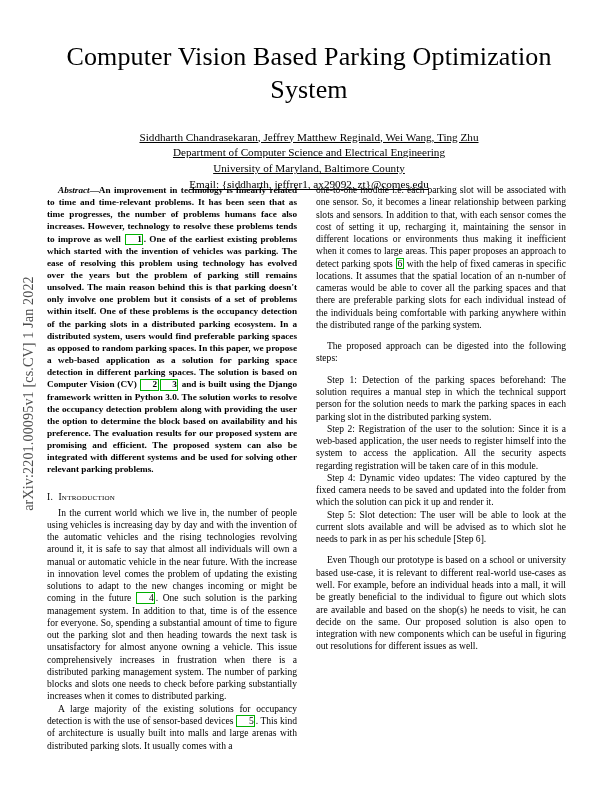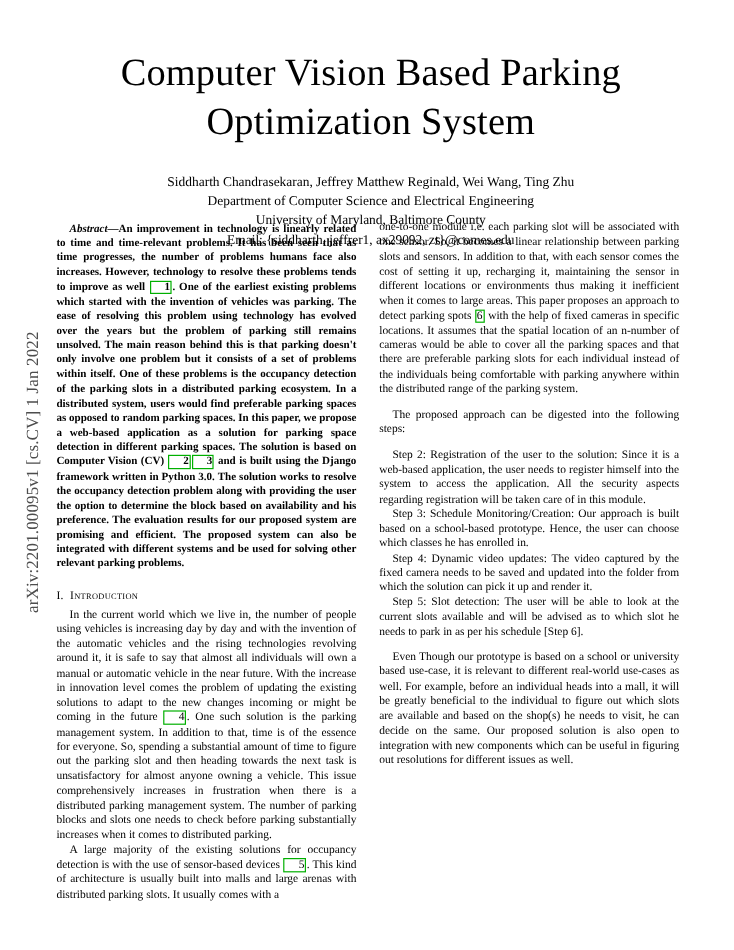--- a/index.html
+++ b/index.html
@@ -35,32 +35,32 @@
 
   
   .header {
     position: absolute;
     left: 48px;
     top: 40px;
     width: 522px;
     text-align: center;
   }
   .paper-title {
-    font-size: 32px;
+    font-size: 26px;
     line-height: 1.28;
     font-weight: normal;
     margin: 0;
     letter-spacing: 0.15px;
   }
   .authors-block {
     margin-top: 23px;
     font-size: 11.2px;
     line-height: 1.42;
   }
-  .authors-block div { white-space: nowrap; }
+  .authors-block div { white-space: nowrap; text-decoration: underline; }
 
   
   .columns {
     position: absolute;
     left: 47px;
     top: 184px;
     width: 520px;
     height: 570px;
     display: flex;
     gap: 19px;
@@ -148,22 +148,22 @@
     <div class="col">
 
       <p class="body noindent"><span>one-to-one module i.e. each parking slot will be associated with one sensor. So, it becomes a linear relationship between parking slots and sensors. In addition to that, with each sensor comes the cost of setting it up, recharging it, maintaining the sensor in different locations or environments thus making it inefficient when it comes to large areas. This paper proposes an approach to detect parking spots </span><a class="cite" href="#">6</a><span> with the help of fixed cameras in specific locations. It assumes that the spatial location of an n-number of cameras would be able to cover all the parking spaces and that there are preferable parking slots for each individual instead of the individuals being comfortable with parking anywhere within the distributed range of the parking system.</span></p>
 
       <div class="gap"></div>
 
       <p class="body">The proposed approach can be digested into the following steps:</p>
 
       <div class="gap"></div>
 
+      <p class="body">Step 1: Detection of the parking spaces beforehand: The solution requires a manual step in which the technical support person for the solution needs to mark the parking spaces in each parking slot in the distributed parking system.</p>
       <p class="body">Step 2: Registration of the user to the solution: Since it is a web-based application, the user needs to register himself into the system to access the application. All the security aspects regarding registration will be taken care of in this module.</p>
-      <p class="body">Step 3: Schedule Monitoring/Creation: Our approach is built based on a school-based prototype. Hence, the user can choose which classes he has enrolled in.</p>
       <p class="body">Step 4: Dynamic video updates: The video captured by the fixed camera needs to be saved and updated into the folder from which the solution can pick it up and render it.</p>
       <p class="body">Step 5: Slot detection: The user will be able to look at the current slots available and will be advised as to which slot he needs to park in as per his schedule [Step 6].</p>
 
       <div class="gap"></div>
 
       <p class="body">Even Though our prototype is based on a school or university based use-case, it is relevant to different real-world use-cases as well. For example, before an individual heads into a mall, it will be greatly beneficial to the individual to figure out which slots are available and based on the shop(s) he needs to visit, he can decide on the same. Our proposed solution is also open to integration with new components which can be useful in figuring out resolutions for different issues as well.</p>
 
     </div>
 
   </div>

